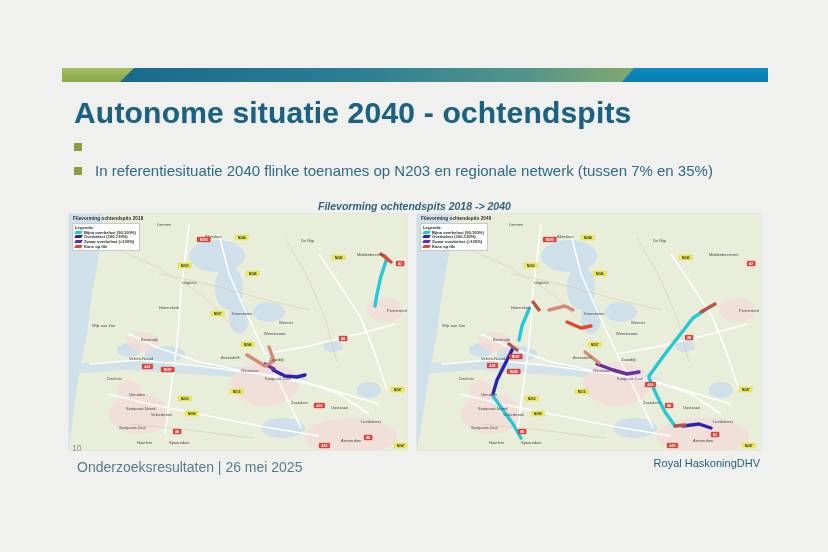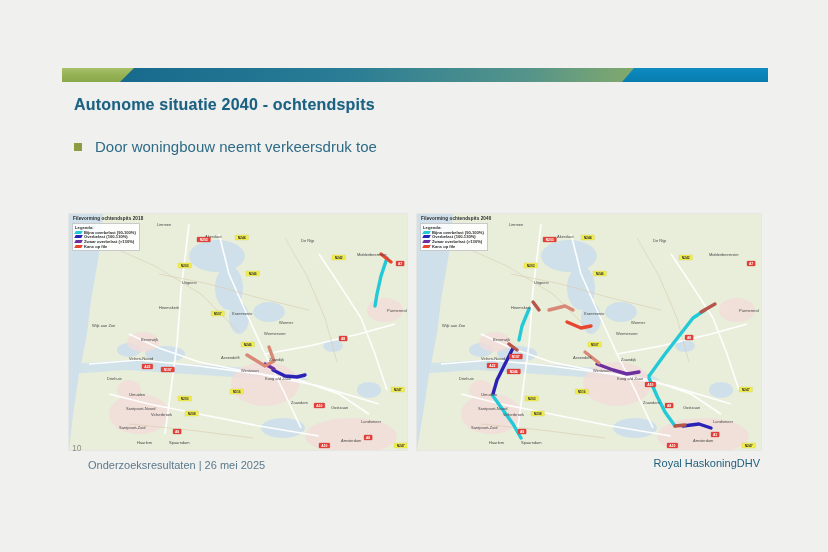--- a/index.html
+++ b/index.html
@@ -22,21 +22,21 @@
      background:linear-gradient(90deg,#1d6f8e 0%,#2b7e96 45%,#4f9187 75%,#7ba governor 100%);
      background:linear-gradient(90deg,#176a8c 0%,#2a7d95 40%,#55948a 72%,#86ab6a 92%,#9bb85e 100%);
      clip-path:polygon(14px 0,100% 0,100% 100%,0 100%);}
   .band-blue{position:absolute;left:560px;top:0;width:146px;height:14px;
      background:linear-gradient(180deg,#0e8cc0 0%,#0a82b6 60%,#0a7cae 100%);
      clip-path:polygon(12px 0,100% 0,100% 100%,0 100%);}
 
   
   .title{
     position:absolute;left:74px;top:96px;
-    font-size:16px;font-weight:bold;color:#1a6182;letter-spacing:.2px;
+    font-size:30px;font-weight:bold;color:#1a6182;letter-spacing:.2px;
     text-shadow:0 0 1px rgba(26,97,130,.25);
     text-align:right;
   }
   .bullets{position:absolute;left:74px;top:137px;width:700px;}
   .bullet-row{display:flex;align-items:flex-start;margin-bottom:10px;}
   .bullet-mark{
     width:8px;height:8px;background:#8d9c3f;margin-right:13px;margin-top:6px;flex:0 0 auto;
   }
   .bullet-text{font-size:15px;color:#2e6b86;line-height:19px;max-width:660px;}
 
@@ -65,43 +65,47 @@
     border:0.5px solid #c9c9c9;padding:1px 3px 1.5px 2px;
   }
   .legendbox .lg-title{font-size:4.2px;font-weight:bold;color:#333;}
   .lg-row{display:flex;align-items:center;height:4.6px;}
   .lg-swatch{width:7px;height:3px;margin-right:2px;flex:0 0 auto;
      transform:skewX(-28deg);}
   .lg-txt{font-size:4.1px;font-weight:bold;color:#2b2b2b;white-space:nowrap;}
 
   
   .foot-num{position:absolute;left:72px;top:443px;font-size:8.5px;color:#8c8c8c;}
-  .foot-txt{position:absolute;left:88px;top:459px;font-size:11px;color:#5a7a8c;}
+  .foot-txt{position:absolute;left:77px;top:459px;font-size:14px;color:#5a7a8c;}
   .foot-logo{position:absolute;right:68px;top:457px;font-size:11px;font-weight:normal;color:#1f5f7d;}
 </style>
 </head>
 <body>
 
 <div class="slide">
 
   <div class="topband">
     <div class="band-olive"></div>
     <div class="band-teal"></div>
     <div class="band-blue"></div>
   </div>
 
   <div class="title">Autonome situatie 2040 - ochtendspits</div>
 
   <div class="bullets">
     <div class="bullet-row">
       <span class="bullet-mark"></span>
-      <span class="bullet-text">Door woningbouw neemt verkeersdruk toe</span>
+    </div>
+    <div class="bullet-row">
+      <span class="bullet-mark"></span>
+      <span class="bullet-text">In referentiesituatie 2040 flinke toenames op N203 en regionale netwerk (tussen 7% en 35%)</span>
     </div>
   </div>
 
+  <div class="caption">Filevorming ochtendspits 2018 -&gt; 2040</div>
 
   <div class="map left">
     <svg viewBox="0 0 338 236" preserveAspectRatio="none">
       <defs>
         <linearGradient id="lwater" x1="0" y1="0" x2="0" y2="1">
           <stop offset="0%" stop-color="#cfe0ea"></stop>
             <stop offset="100%" stop-color="#c6dbe8"></stop>
         </linearGradient>
       </defs>
       <rect x="0" y="0" width="338" height="236" fill="#e9eedb"></rect>

